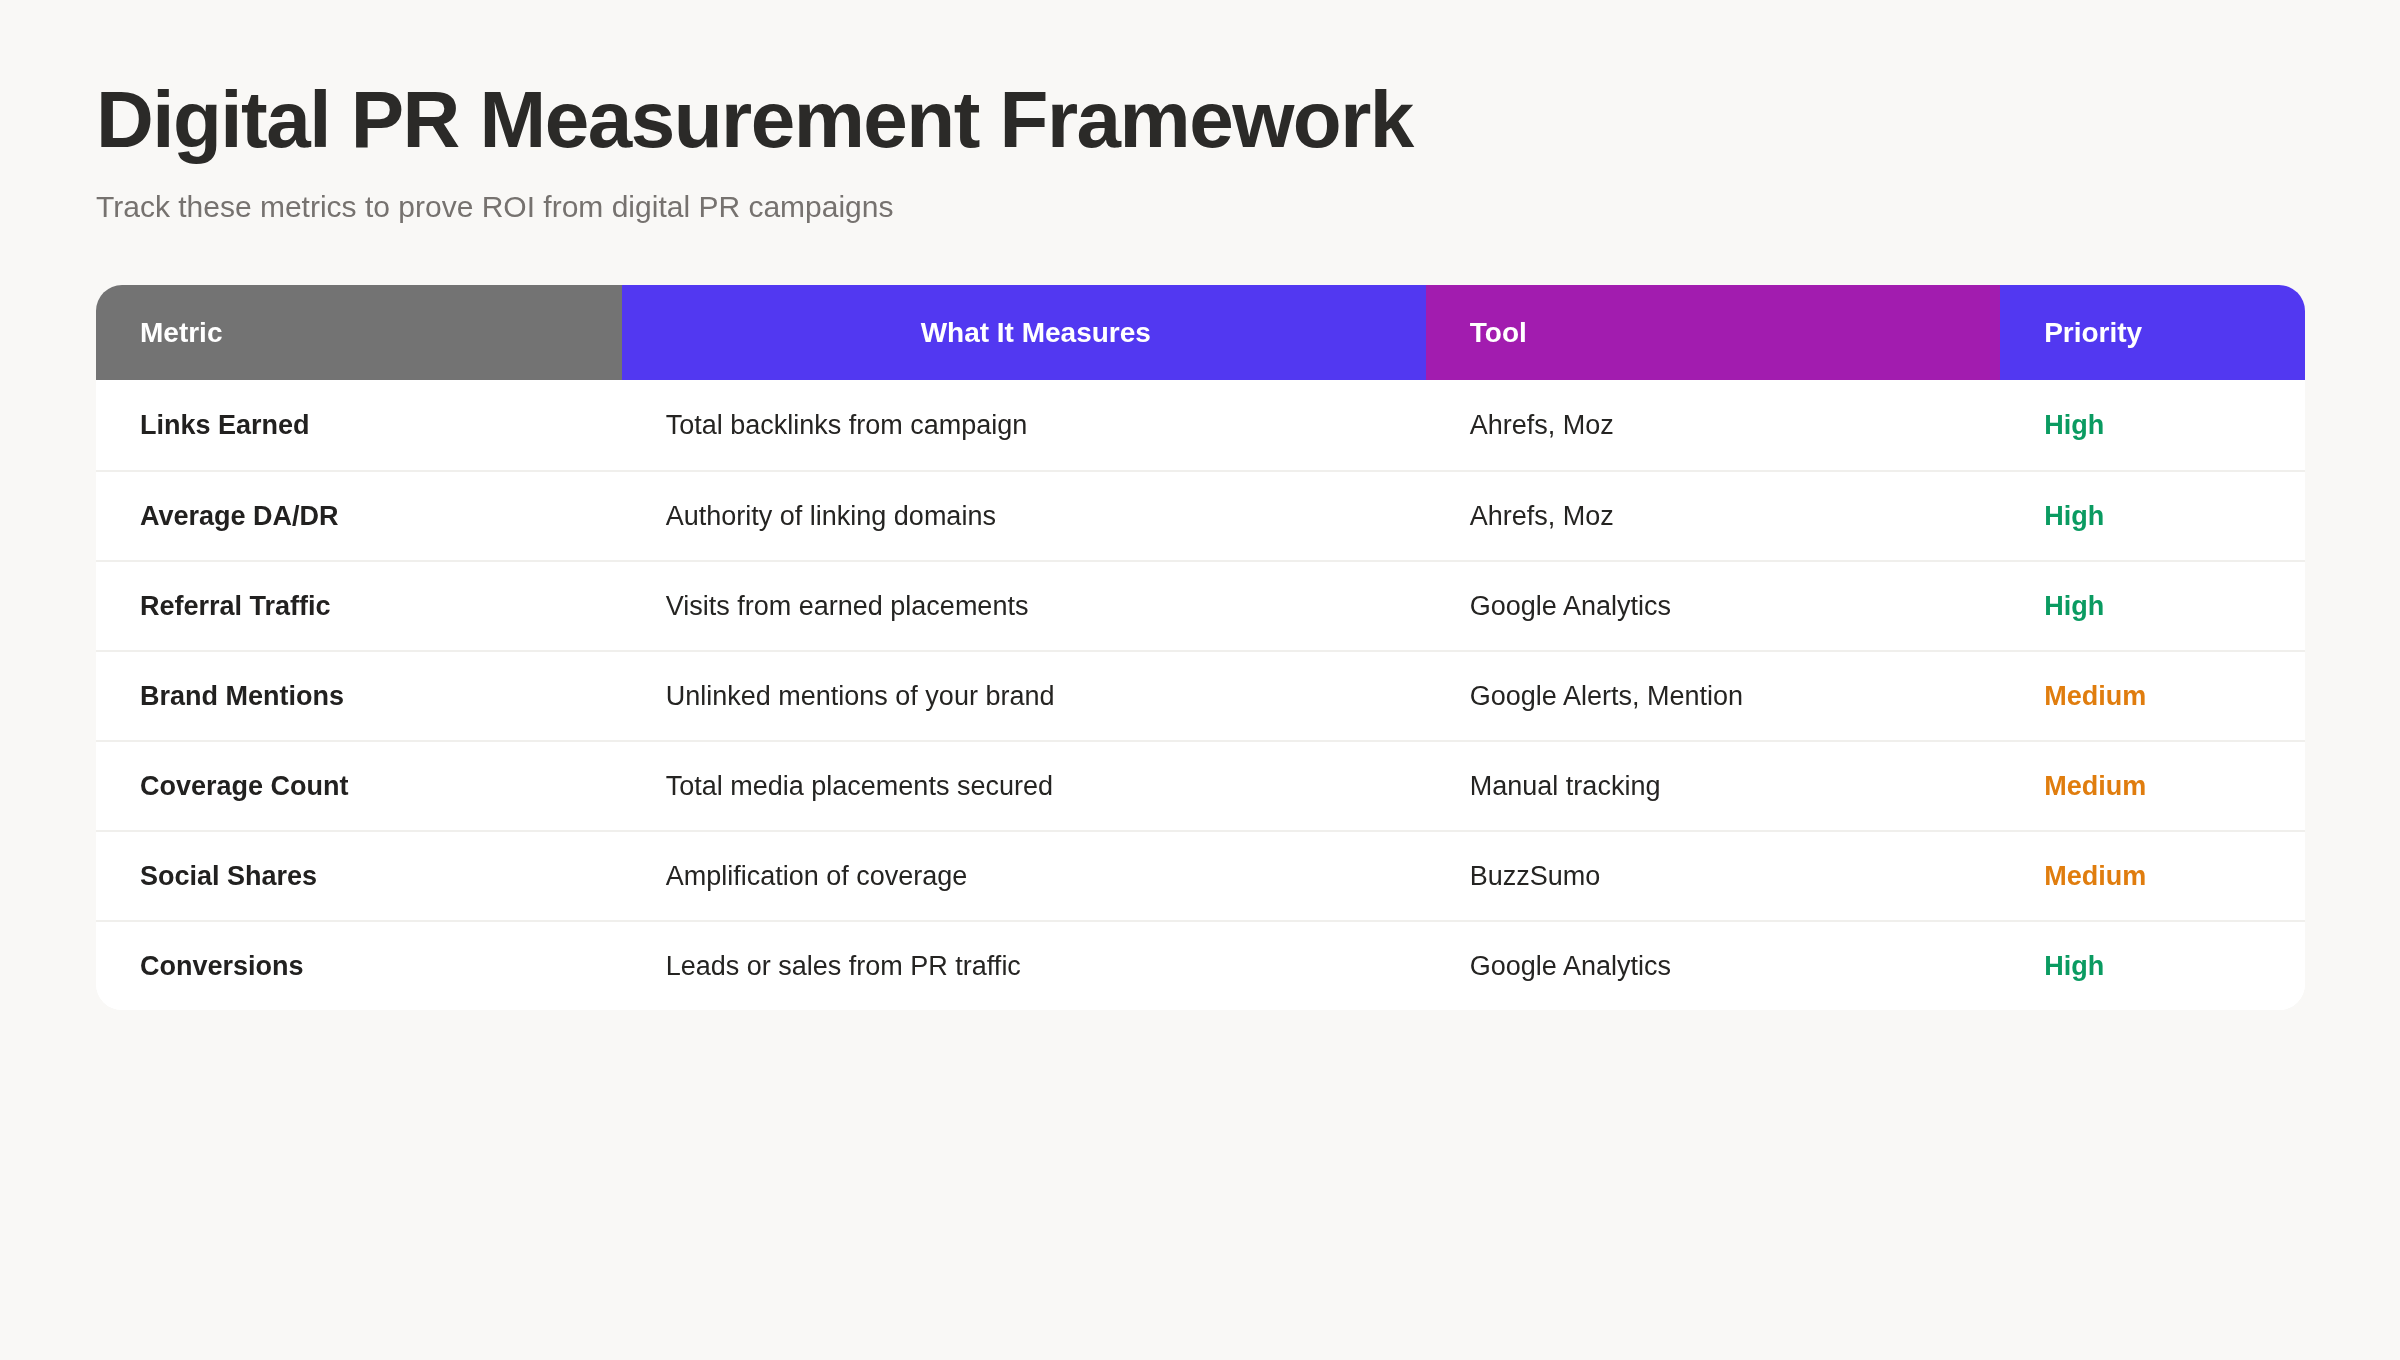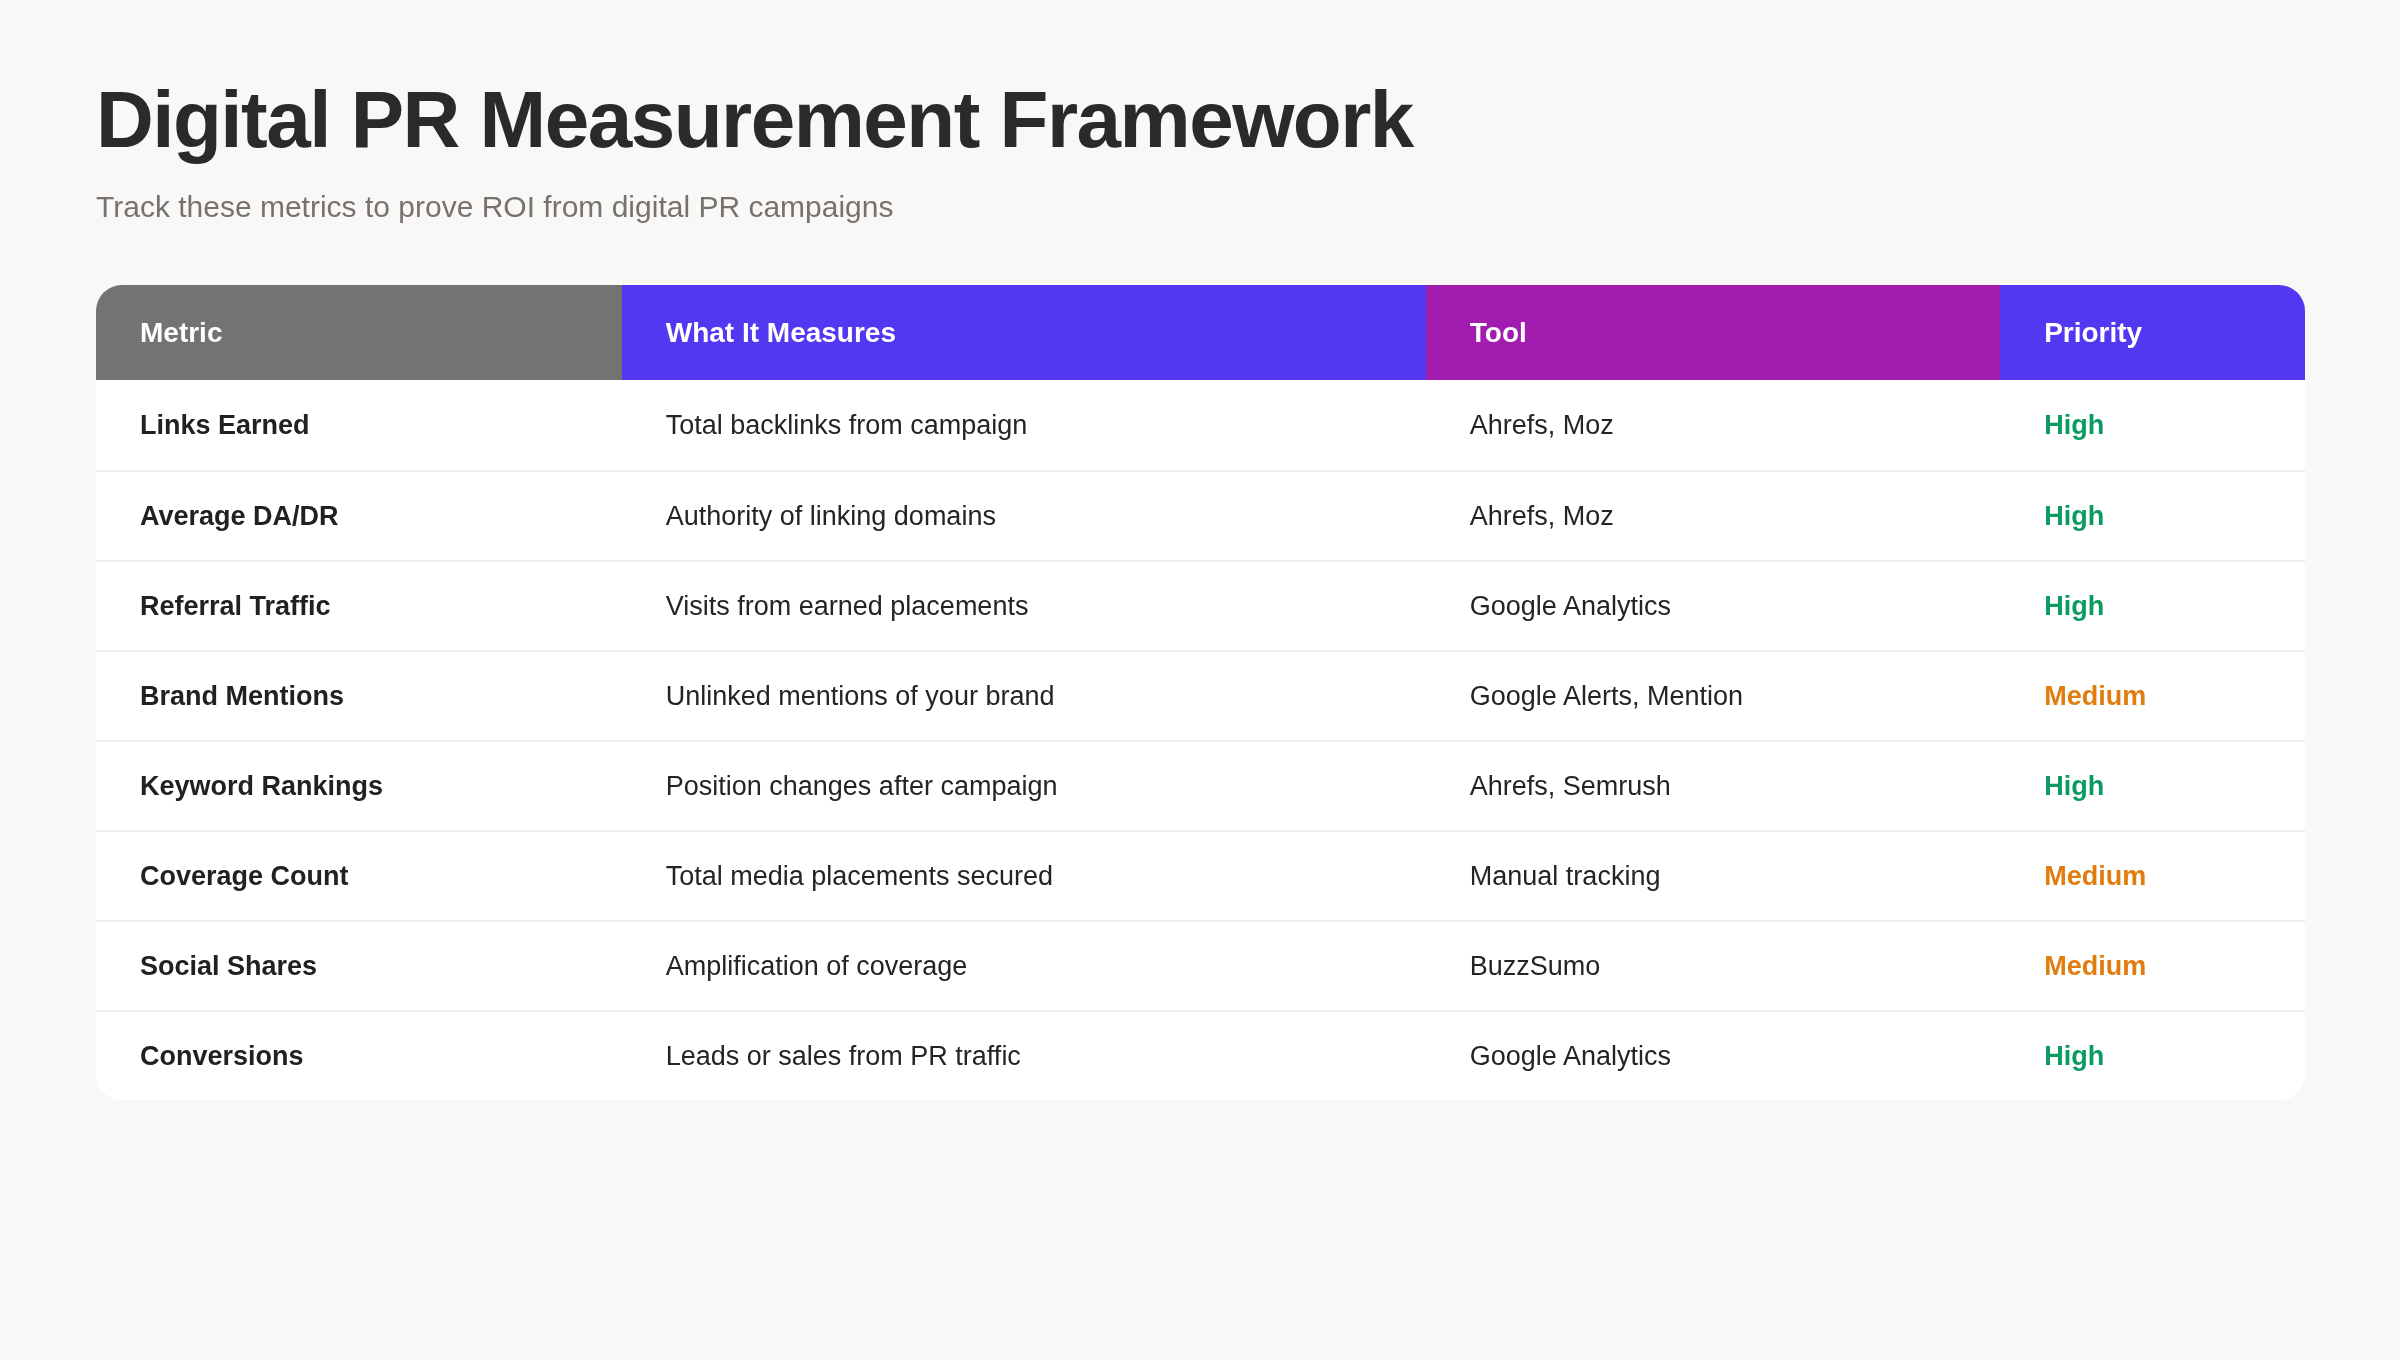--- a/index.html
+++ b/index.html
@@ -83,21 +83,21 @@
     <table class="metrics-table">
       <colgroup>
         <col class="col-metric">
           <col class="col-measures">
           <col class="col-tool">
           <col class="col-priority">
       </colgroup>
       <thead>
         <tr>
           <th style="background: #737373;">Metric</th>
-          <th style="background: rgb(82, 56, 241);">What It Measures</th>
+          <th style="background: rgb(82, 56, 241); text-align: center;">What It Measures</th>
           <th style="background: #a21caf;">Tool</th>
           <th style="background: rgb(82, 56, 241);">Priority</th>
         </tr>
       </thead>
       <tbody>
         <tr>
           <td class="cell-metric">Links Earned</td>
           <td class="cell-measures">Total backlinks from campaign</td>
           <td class="cell-tool">Ahrefs, Moz</td>
           <td class="cell-priority" style="color: rgb(10, 155, 97);">High</td>
@@ -114,26 +114,20 @@
           <td class="cell-tool">Google Analytics</td>
           <td class="cell-priority" style="color: rgb(10, 155, 97);">High</td>
         </tr>
         <tr>
           <td class="cell-metric">Brand Mentions</td>
           <td class="cell-measures">Unlinked mentions of your brand</td>
           <td class="cell-tool">Google Alerts, Mention</td>
           <td class="cell-priority" style="color: rgb(224, 125, 14);">Medium</td>
         </tr>
         <tr>
-          <td class="cell-metric">Keyword Rankings</td>
-          <td class="cell-measures">Position changes after campaign</td>
-          <td class="cell-tool">Ahrefs, Semrush</td>
-          <td class="cell-priority" style="color: rgb(10, 155, 97);">High</td>
-        </tr>
-        <tr>
           <td class="cell-metric">Coverage Count</td>
           <td class="cell-measures">Total media placements secured</td>
           <td class="cell-tool">Manual tracking</td>
           <td class="cell-priority" style="color: rgb(224, 125, 14);">Medium</td>
         </tr>
         <tr>
           <td class="cell-metric">Social Shares</td>
           <td class="cell-measures">Amplification of coverage</td>
           <td class="cell-tool">BuzzSumo</td>
           <td class="cell-priority" style="color: rgb(224, 125, 14);">Medium</td>

